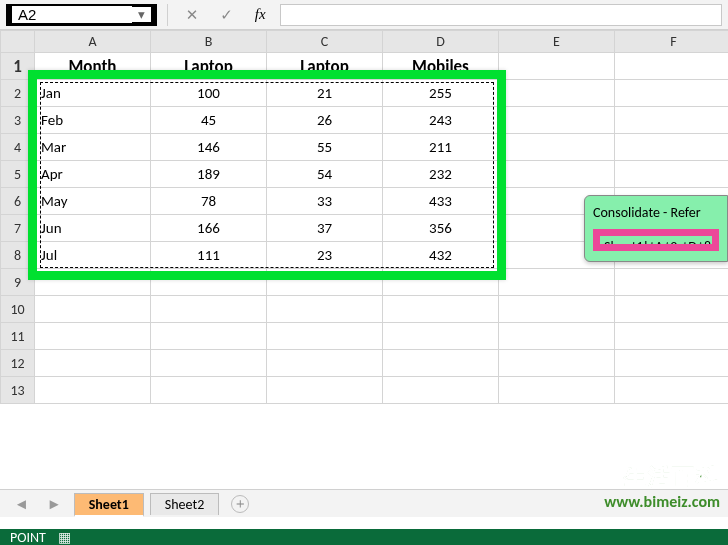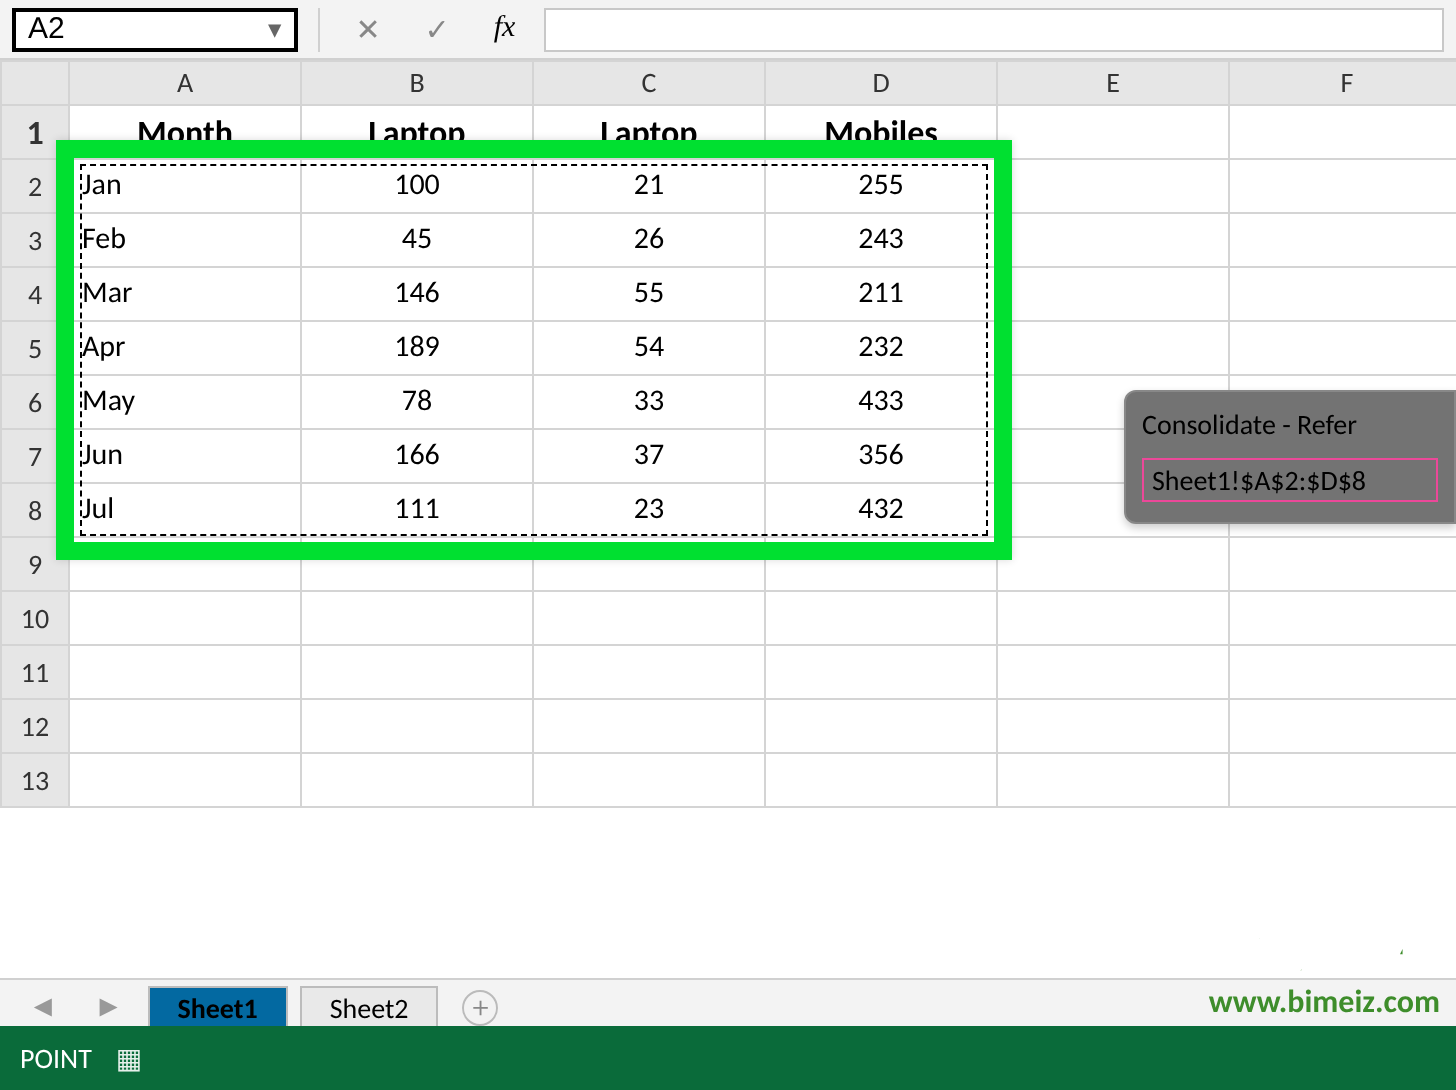--- a/index.html
+++ b/index.html
@@ -1,21 +1,21 @@
 <!DOCTYPE html>
 <html><head>
 <meta charset="utf-8">
 <style>
   * { box-sizing: border-box; }
   html, body { margin:0; padding:0; font-family: Calibri, Arial, sans-serif; font-size:15px; background:#fff; }
   body { width:728px; height:545px; overflow:hidden; position:relative; }
 
   
   .fbar { height:30px; background:#f3f3f3; border-bottom:1px solid #d0d0d0; display:flex; align-items:center; padding:4px 6px; gap:6px; }
-  .namebox-wrap { display:flex; border:2px solid #000000; background:#86efac; height:22px; }
+  .namebox-wrap { display:flex; align-items:center; border:6px solid #000000; background:#86efac; height:22px; }
   .namebox { border:none; outline:none; width:120px; padding:0 6px; font-size:15px; background:#fff; }
   .namebox-dd { border:none; background:#fff; padding:0 6px; color:#666; cursor:pointer; }
   .vsep { width:1px; height:22px; background:#d0d0d0; margin:0 4px; }
   .fx-btn { border:none; background:transparent; color:#888; padding:0 8px; font-size:15px; cursor:pointer; }
   .fx-btn.fx { font-style:italic; font-family:"Times New Roman", serif; color:#000000; }
   .formula-input { flex:1; border:1px solid #c8c8c8; background:#fff; height:22px; padding:0 6px; font-size:15px; }
 
   
   .grid { position:relative; background:#fff; }
   table.sheet { border-collapse:collapse; table-layout:fixed; width:728px; }
@@ -32,33 +32,33 @@
   .col-C { width:116px; }
   .col-D { width:116px; }
   .col-E { width:116px; }
   .col-F { width:118px; }
 
   
   .hl-outer { position:absolute; border:9px solid #00e030; pointer-events:none; z-index:5; box-shadow:0 0 4px rgba(0,0,0,.15);}
   .marquee { position:absolute; z-index:6; pointer-events:none; border:1px dashed #000; }
 
   
-  .consol { position:absolute; right:0; top:165px; width:166px; background:#737373; border:1px solid #888; border-radius:6px 0 0 6px; padding:8px 8px 10px 8px; z-index:10; box-shadow:0 2px 4px rgba(0,0,0,.2);}
+  .consol { position:absolute; right:0; top:165px; width:144px; background:#86efac; border:1px solid #888; border-radius:6px 0 0 6px; padding:8px 8px 10px 8px; z-index:10; box-shadow:0 2px 4px rgba(0,0,0,.2);}
   .consol-title { font-size:14px; margin-bottom:8px; }
-  .consol-ref { border:1px solid #ec4899; padding:2px 4px; font-size:14px; height:22px; overflow:hidden; white-space:nowrap; }
+  .consol-ref { border:7px solid #ec4899; padding:2px 4px; font-size:14px; height:22px; overflow:hidden; white-space:nowrap; }
 
   
   .tabsrow { position:absolute; left:0; right:0; bottom:28px; height:28px; background:#f3f3f3; border-top:1px solid #d0d0d0; display:flex; align-items:center; padding:0 8px; gap:6px; z-index:20;}
   .tab-nav { color:#999; padding:0 6px; cursor:pointer; }
   .sheet-tab { border:1px solid #bcbcbc; border-bottom:none; padding:2px 14px; font-size:14px; background:#e9e9e9; cursor:pointer; }
-  .sheet-tab.active { background:#0369a1; font-weight:bold; border-bottom:2px solid #fff; position:relative; top:1px;}
+  .sheet-tab.active { background:#fdba74; font-weight:bold; border-bottom:2px solid #fff; position:relative; top:1px;}
   .tab-add { color:#888; padding:0 8px; cursor:pointer; font-size:14px; border:1px solid #bbb; border-radius:50%; width:18px; height:18px; display:inline-flex; align-items:center; justify-content:center; margin-left:6px;}
 
   
-  .status { position:absolute; left:0; right:0; bottom:0; height:32px; background:#0a6b3a; color:#fff; display:flex; align-items:center; padding:0 10px; gap:12px; font-size:14px; z-index:20;}
+  .status { position:absolute; left:0; right:0; bottom:0; height:16px; background:#0a6b3a; color:#fff; display:flex; align-items:center; padding:0 10px; gap:12px; font-size:14px; z-index:20;}
   .status .icon { opacity:.9; }
 
   
   .wm { position:absolute; right:8px; bottom:34px; z-index:30; text-align:right; pointer-events:none;}
   .wm .cn { font-size:22px; font-weight:bold; color:#3e8d2b; letter-spacing:2px; -webkit-text-stroke:1px #fff;}
   .wm .url { font-size:16px; color:#3e8d2b; font-weight:bold;}
 </style>
 </head>
 <body>
 

